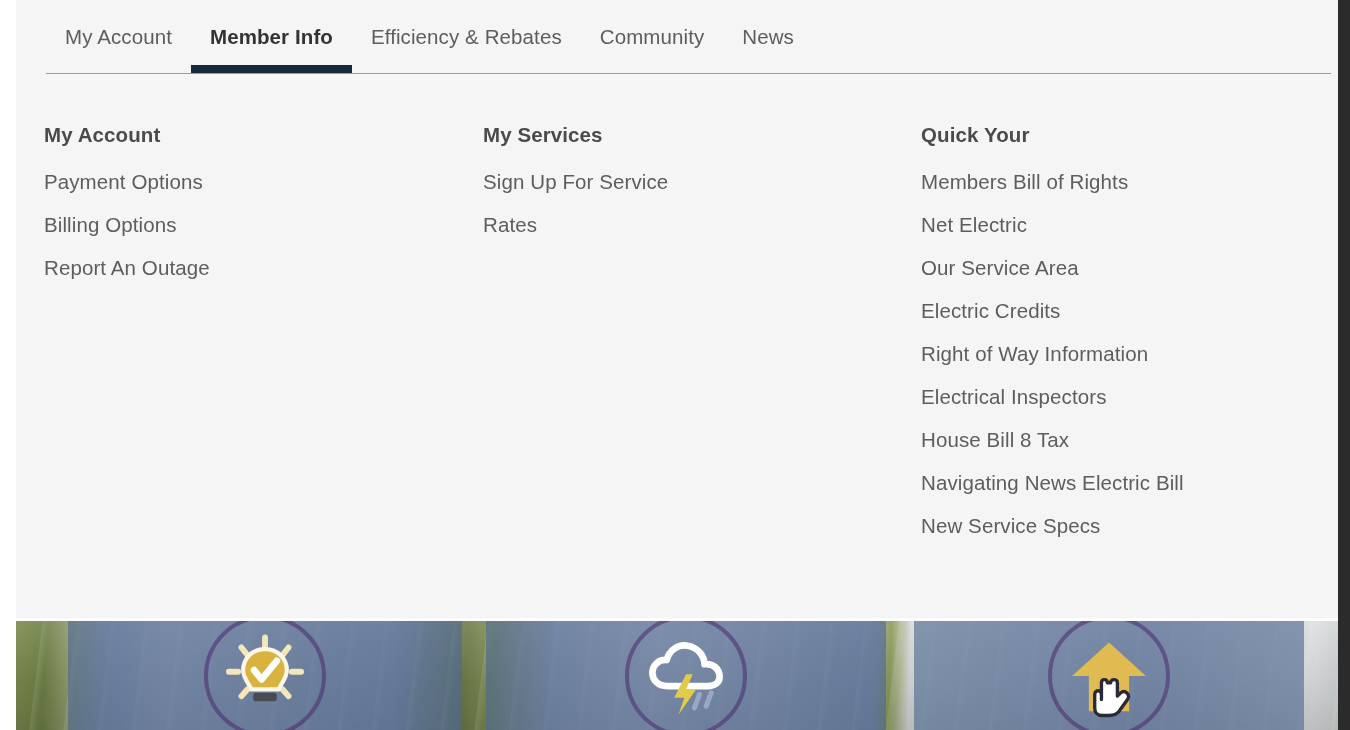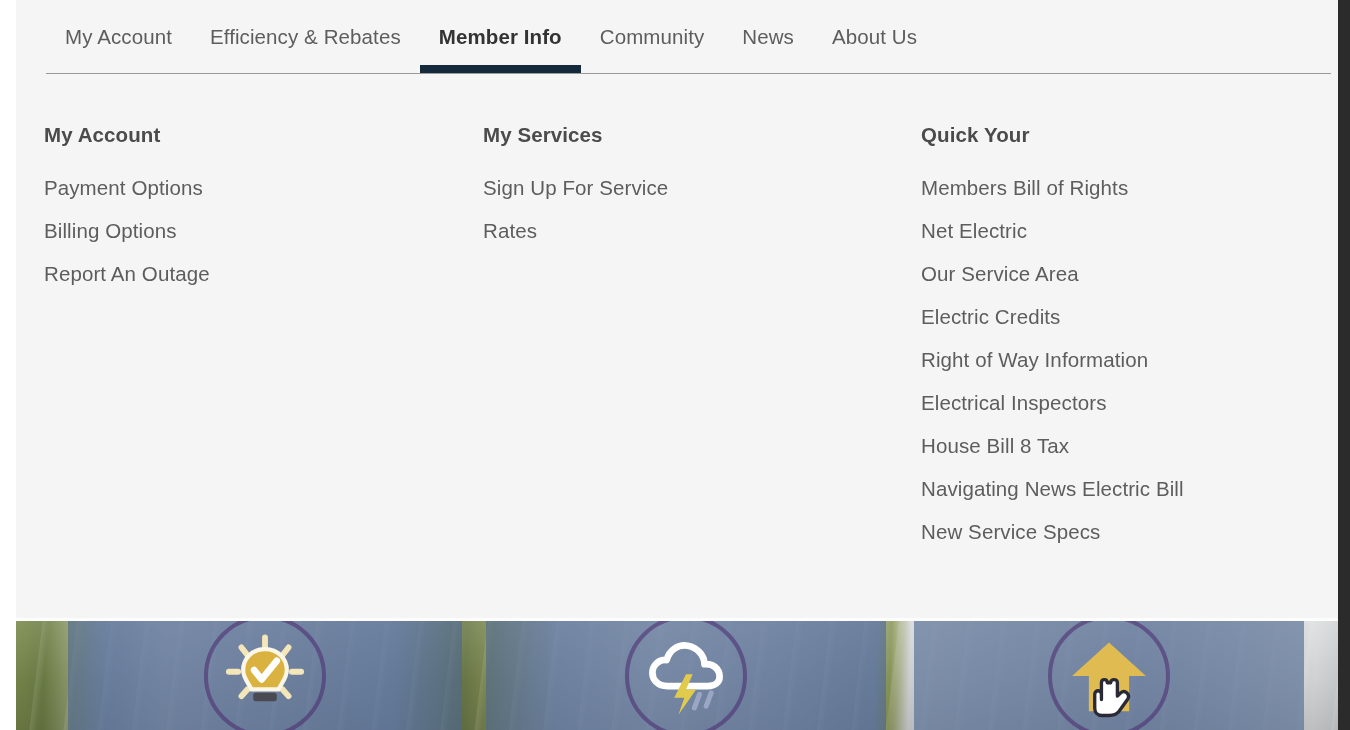--- a/index.html
+++ b/index.html
@@ -116,21 +116,21 @@
     font-weight: bold;
     color: #4b4b4b;
     letter-spacing: 0.1px;
     margin-top: 47px;
     margin-bottom: 0;
     line-height: 24px;
   }
 
   .col-links {
     list-style: none;
-    margin-top: 29px;
+    margin-top: 23px;
   }
 
   .col-link {
     font-size: 20.5px;
     color: #5d5d5d;
     letter-spacing: 0.1px;
     line-height: 24px;
     margin-bottom: 19px;
     cursor: pointer;
     white-space: nowrap;
@@ -227,25 +227,24 @@
   }
 </style>
 </head>
 <body>
 
 <div class="page">
 
   <nav class="nav">
     <ul class="nav-list">
       <li class="nav-item">My Account</li>
+      <li class="nav-item active">Member Info</li>
       <li class="nav-item">Efficiency &amp; Rebates</li>
-      <li class="nav-item active">Member Info</li>
       <li class="nav-item">Community</li>
       <li class="nav-item">News</li>
-      <li class="nav-item">About Us</li>
     </ul>
     <div class="nav-rule"></div>
   </nav>
 
   <section class="columns">
 
     <div class="column col-1">
       <h2 class="col-title">My Account</h2>
       <ul class="col-links">
         <li class="col-link">Payment Options</li>

